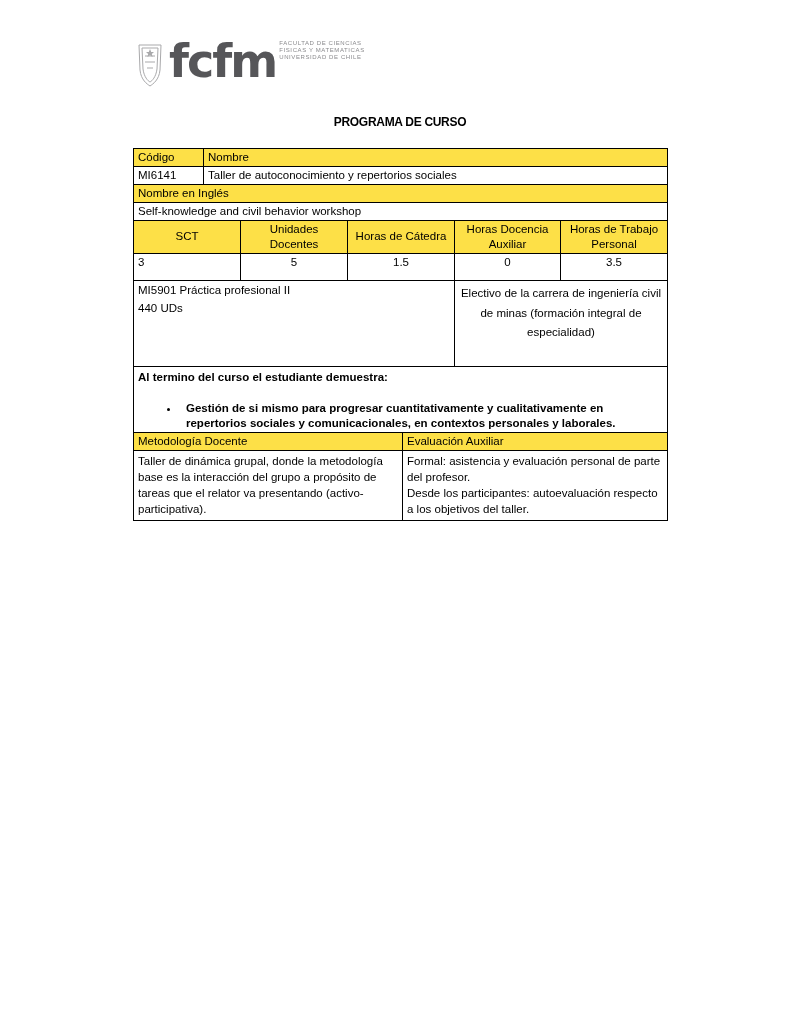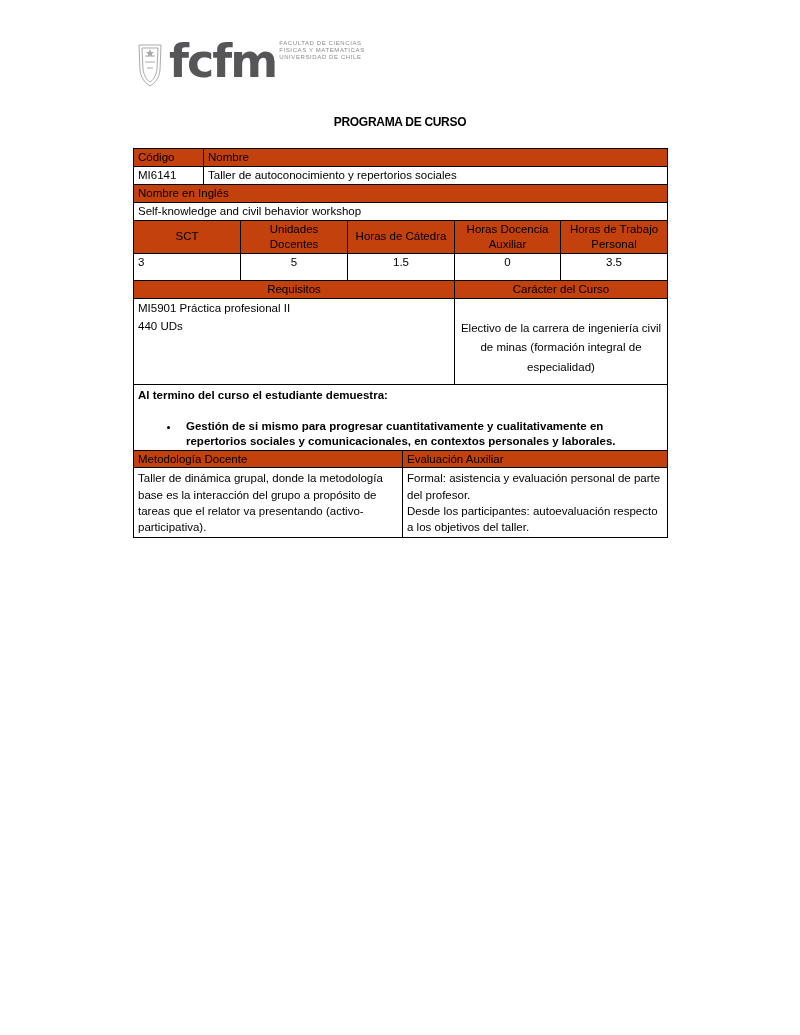--- a/index.html
+++ b/index.html
@@ -37,28 +37,28 @@
   .tables-wrap { position: absolute; left: 133px; top: 148px; width: 534px; }
   table { border-collapse: collapse; width: 534px; table-layout: fixed; margin-top: -1px; }
   .tables-wrap table:first-child { margin-top: 0; }
   td {
     border: 1px solid #000;
     font-size: 11.5px; line-height: 1.3;
     padding: 1px 4px;
     vertical-align: top;
     overflow: hidden;
   }
-  td.hdr { background: #c2410c; }
+  td.hdr { background: #fde047; }
   td.center { text-align: center; }
   td.vmid { vertical-align: middle; }
   .h16 { height: 17px; }
   .h32 { height: 33px; }
   .h26 { height: 27px; }
   .req-cell { height: 86px; }
-  .caracter-cell { line-height: 1.72; padding-top: 20px; margin-top: 20px; }
+  .caracter-cell { line-height: 1.72; padding-top: 3px; margin-top: 20px; }
   .res-cell { height: 63px; padding-top: 3px; font-weight: bold; }
   .res-cell ul { margin-top: 16px; margin-left: 42px; }
   .res-cell li { padding-left: 6px; }
   .met-cell { height: 70px; padding-top: 2px; line-height: 1.42; }
   .eval-line { line-height: 1.42; }
 </style>
 </head>
 <body>
 
 <div class="page">
@@ -144,24 +144,20 @@
       </tr>
     </tbody>
       </table>
 
     <table>
       <colgroup>
           <col style="width:321px">
           <col style="width:213px">
         </colgroup>
       <tbody>
-          <tr>
-        <td class="hdr center h16">Requisitos</td>
-        <td class="hdr center h16">Carácter del Curso</td>
-      </tr>
       <tr>
         <td class="req-cell">
           <div style="line-height:1.55;">MI5901 Práctica profesional II</div>
           <div style="line-height:1.55;">440 UDs</div>
         </td>
         <td class="req-cell center caracter-cell">Electivo de la carrera de ingeniería civil de minas (formación integral de especialidad)</td>
       </tr>
     </tbody>
       </table>
 

